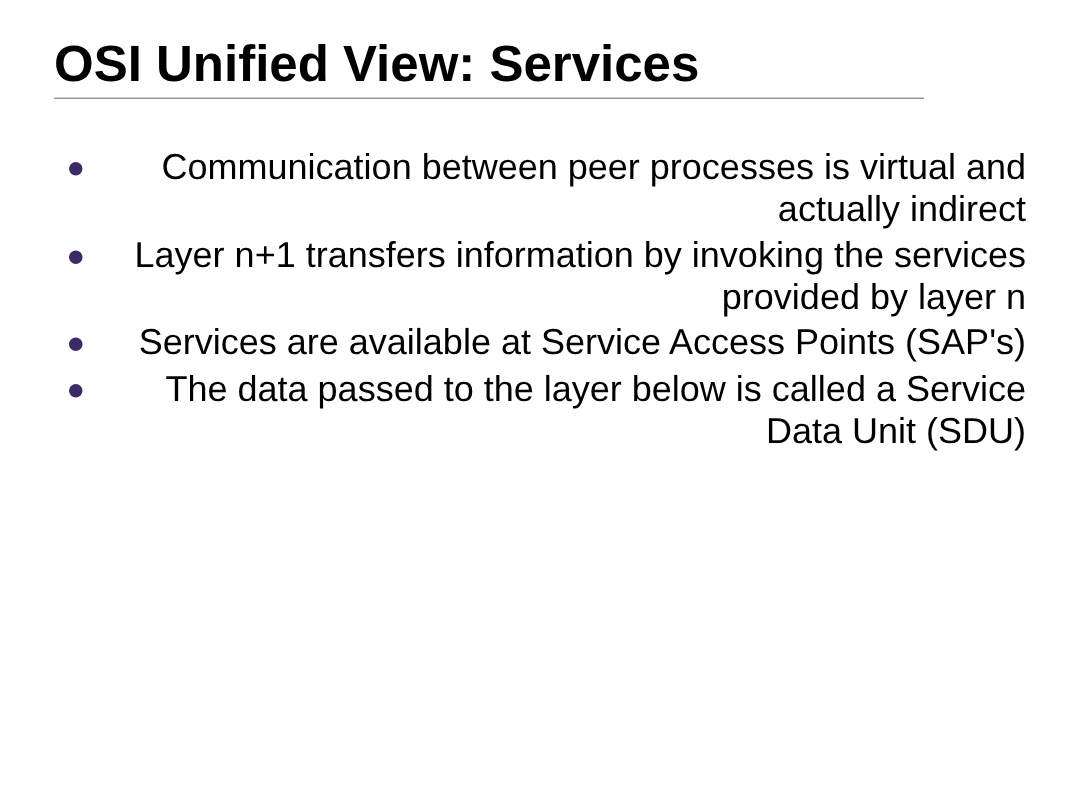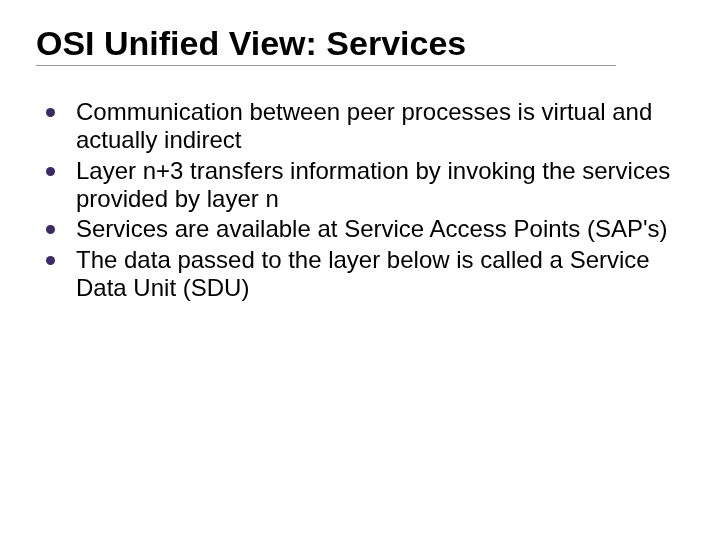--- a/index.html
+++ b/index.html
@@ -32,37 +32,38 @@
     list-style: none;
     margin: 0;
     padding: 0 0 0 6px;
   }
   ul.bullets > li {
     position: relative;
     font-size: 24px;
     line-height: 1.18;
     padding-left: 34px;
     margin: 0 0 2px 0;
+    text-align: right;
   }
   ul.bullets > li::before {
     content: "";
     position: absolute;
     left: 4px;
     top: 10px;
     width: 9px;
     height: 9px;
     background: #3b2a66; 
     border-radius: 50%;
   }
   .ital { }
 </style>
 </head>
 <body>
 
 <div class="slide">
   <h1 class="title">OSI Unified View: Services</h1>
   <ul class="bullets">
     <li><span>Communication between peer processes is virtual and actually indirect</span><span class="ital"></span><span></span></li>
-    <li><span>Layer n+3 transfers information by invoking the services provided by layer n</span><span class="ital"></span><span></span></li>
+    <li><span>Layer n+1 transfers information by invoking the services provided by layer n</span><span class="ital"></span><span></span></li>
     <li><span>Services are available at </span><span class="ital">Service Access Points</span><span> (SAP's)</span></li>
     <li><span>The data passed to the layer below is called a </span><span class="ital">Service Data Unit</span><span> (SDU)</span></li>
   </ul>
 </div>
 
 </body></html>

